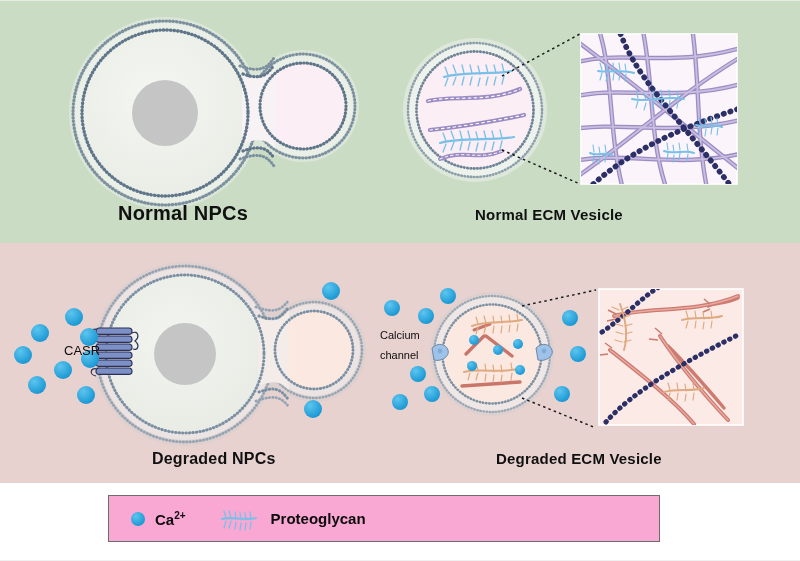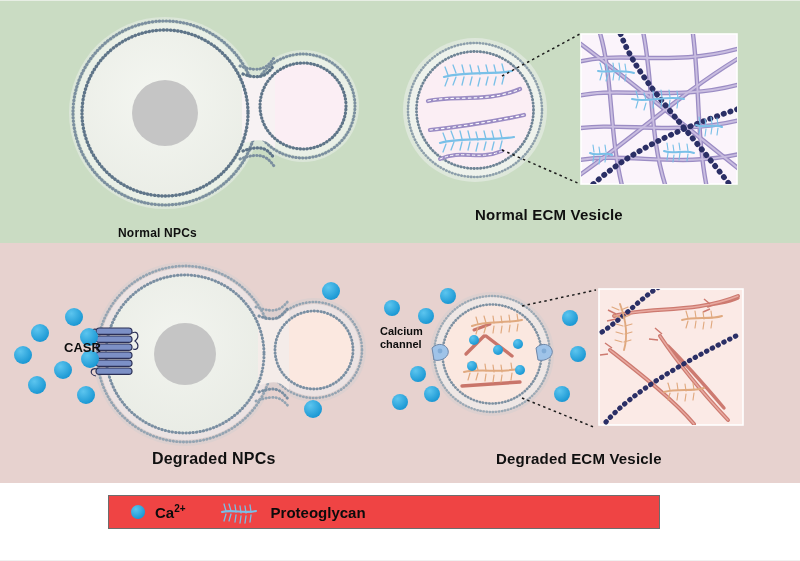--- a/index.html
+++ b/index.html
@@ -13,36 +13,36 @@
   #panel-calcified{top:243px;height:240px;background:#e7d2cf;}
   #panel-legend{top:483px;height:78px;background:#ffffff;}
 
   .edge-line{position:absolute;left:0;width:800px;height:1px;background:#e7eee4;}
 
   .cap{
     position:absolute;font-weight:bold;color:#101010;
     font-family:"Liberation Sans",sans-serif;
     letter-spacing:.2px;white-space:nowrap;
   }
-  #cap-normal-npcs{left:118px;top:226px;font-size:12px;}
+  #cap-normal-npcs{left:118px;top:202px;font-size:20px;}
   #cap-normal-ecm{left:475px;top:206px;font-size:15px;}
   #cap-calcified-npcs{left:152px;top:450px;font-size:16px;}
   #cap-degraded-ecm{left:496px;top:450px;font-size:15px;}
 
   .small-lab{
-    position:absolute;font-weight:bold;color:#0d0d0d;font-size:11px;
-    line-height:13px;white-space:pre-line;
+    position:absolute;font-weight:normal;color:#0d0d0d;font-size:11px;
+    line-height:20px;white-space:pre-line;
   }
   #lab-casr{left:48px;top:341px;font-size:13px;padding-left:16px;}
   #lab-calcium-channel{left:380px;top:325px;}
 
   
   #legend-box{
-    position:absolute;left:108px;top:495px;width:552px;height:34px;
-    border:1.6px solid #6d6d6d;background:#ef4444;box-sizing:border-box;
+    position:absolute;left:108px;top:495px;width:552px;height:47px;
+    border:1.6px solid #6d6d6d;background:#f9a8d4;box-sizing:border-box;
     display:flex;align-items:center;
   }
   .leg-item{display:flex;align-items:center;height:100%;}
   .leg-label{font-weight:bold;font-size:15px;color:#0b0b0b;white-space:nowrap;}
   .leg-ico{display:block;}
 
   
   svg{display:block;overflow:visible;}
   .sv{position:absolute;}
 </style>

